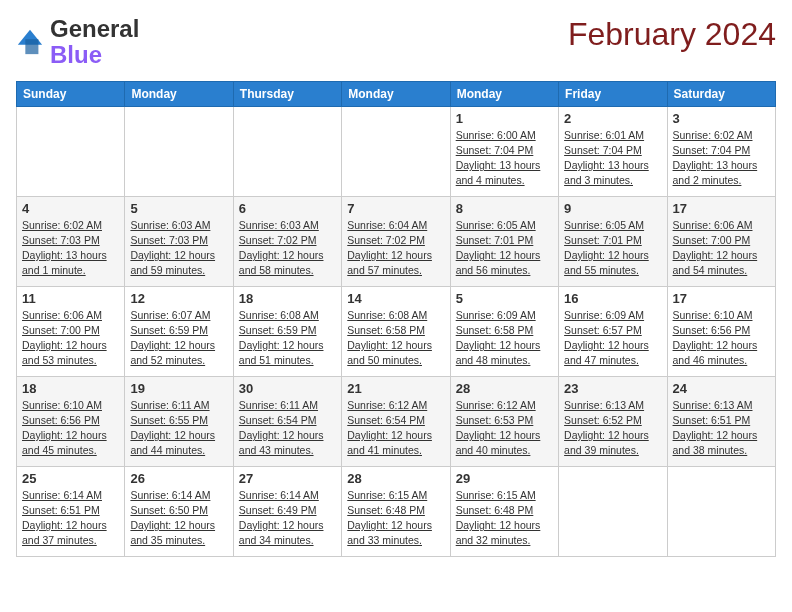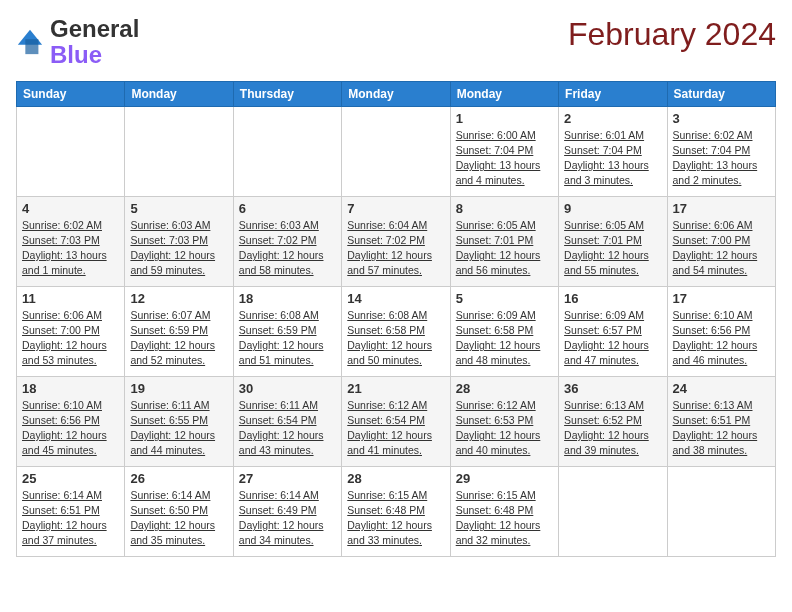--- a/index.html
+++ b/index.html
@@ -211,21 +211,21 @@
         </td>
         <td>
           <span class="day-number">21</span>
           <div class="day-info">Sunrise: 6:12 AM<br>Sunset: 6:54 PM<br>Daylight: 12 hours<br>and 41 minutes.</div>
         </td>
         <td>
           <span class="day-number">28</span>
           <div class="day-info">Sunrise: 6:12 AM<br>Sunset: 6:53 PM<br>Daylight: 12 hours<br>and 40 minutes.</div>
         </td>
         <td>
-          <span class="day-number">36</span>
+          <span class="day-number">23</span>
           <div class="day-info">Sunrise: 6:13 AM<br>Sunset: 6:52 PM<br>Daylight: 12 hours<br>and 39 minutes.</div>
         </td>
         <td>
           <span class="day-number">24</span>
           <div class="day-info">Sunrise: 6:13 AM<br>Sunset: 6:51 PM<br>Daylight: 12 hours<br>and 38 minutes.</div>
         </td>
       </tr>
       <tr>
         <td>
           <span class="day-number">25</span>

